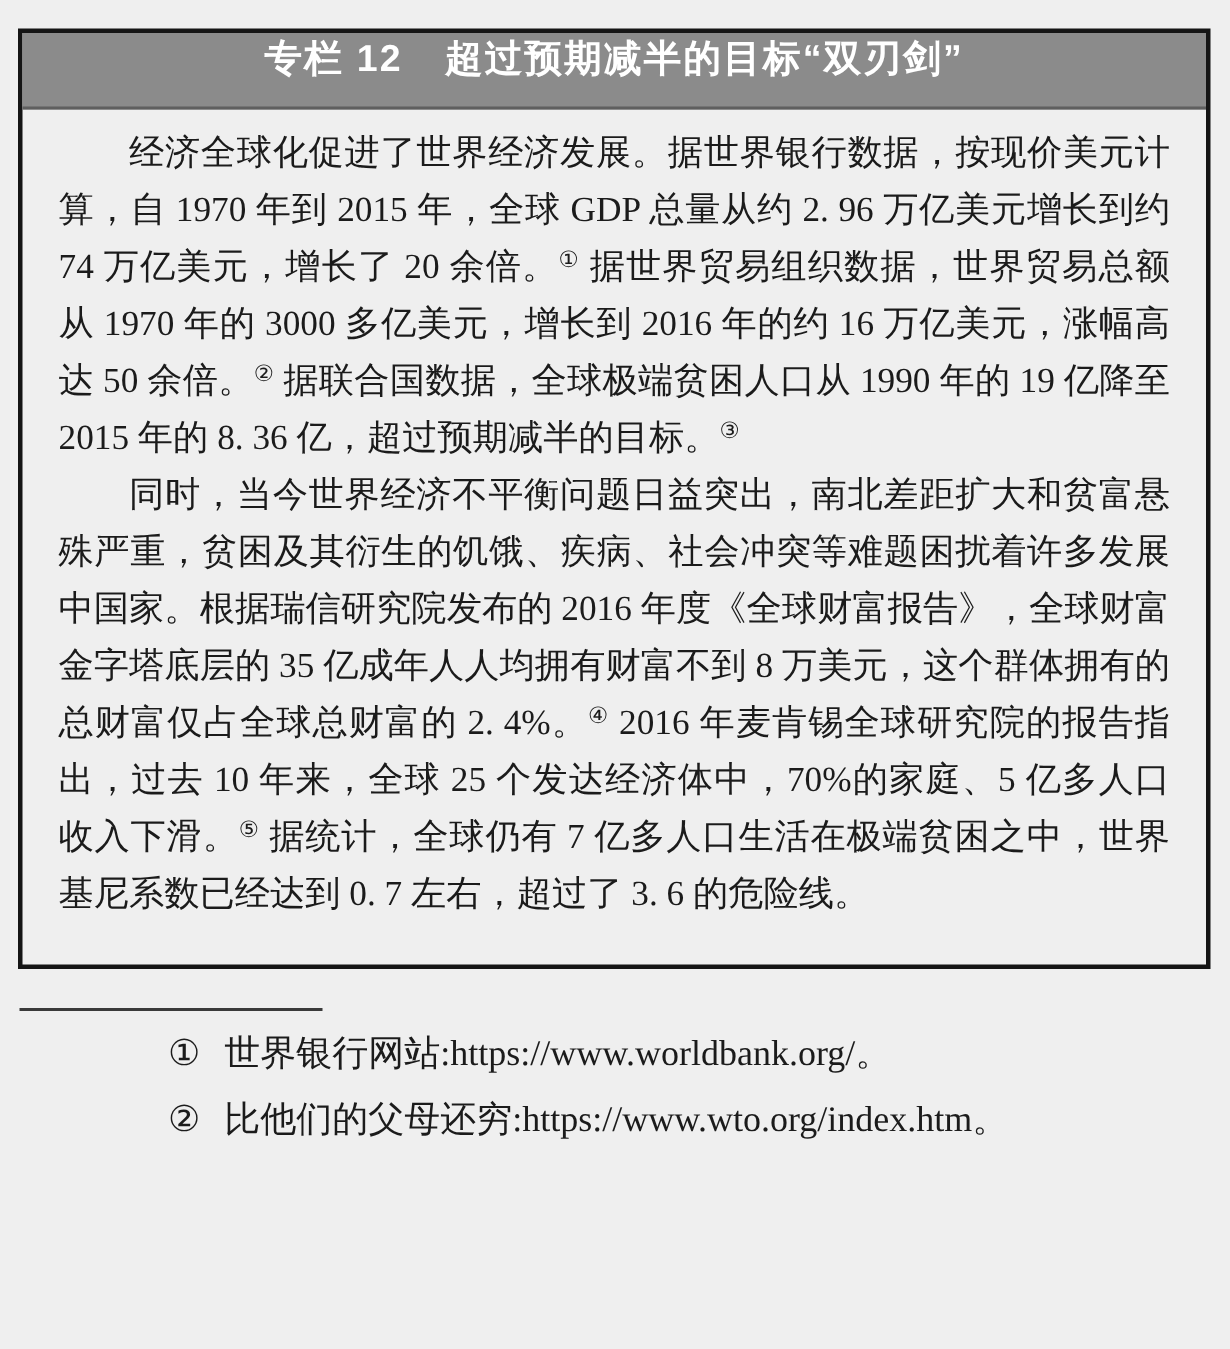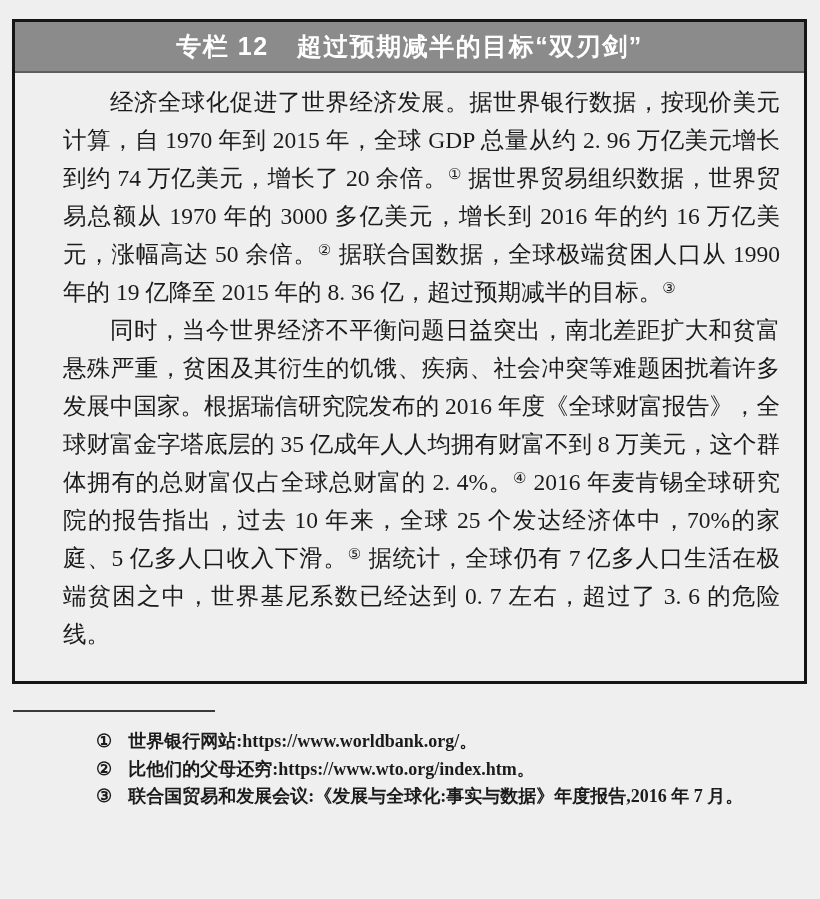--- a/index.html
+++ b/index.html
@@ -18,32 +18,30 @@
   .box {
     margin: 19px 13px 0 12px;
     border: 3px solid #151515;
     background: #efefef;
   }
   .box-header {
     height: 49px;
     background: #8b8b8b;
     border-bottom: 2px solid #5f5f5f;
     display: flex;
-    align-items: center;
     justify-content: center;
     font-family: "Liberation Sans", sans-serif;
     font-weight: bold;
     font-size: 25px;
     color: #ffffff;
     letter-spacing: 1.5px;
   }
   .box-header .hgap { display: inline-block; width: 28px; }
   .box-body {
     padding: 10px 24px 28px 24px;
-    margin-left: 24px;
   }
   .box-body p {
     margin: 0;
     font-size: 23.5px;
     line-height: 38px;
     color: #1b1b1b;
     text-align: justify;
     text-indent: 2em;
   }
   .fnref {
@@ -57,27 +55,26 @@
   .fn-sep {
     margin: 26px 0 0 13px;
     width: 202px;
     height: 0;
     border-top: 2px solid #3a3a3a;
   }
   .footnotes {
     margin: 16px 10px 0 10px;
   }
   .footnotes .fn {
-    margin: 0;
-    font-size: 18px;
+    margin: 16px;
+    font-size: 24px;
     line-height: 27.5px;
     color: #1b1b1b;
     text-align: justify;
     text-indent: 86px;
-    font-weight: bold;
   }
   .footnotes .fn .marker { margin-right: 16px; }
 </style>
 </head>
 <body>
 
 <div class="page">
 
   <div class="box">
     <div class="box-header">
@@ -89,16 +86,15 @@
         <p><span>经济全球化促进了世界经济发展。据世界银行数据，按现价美元计算，自 1970 年到 2015 年，全球 GDP 总量从约 2. 96 万亿美元增长到约 74 万亿美元，增长了 20 余倍。</span><span class="fnref">①</span><span> 据世界贸易组织数据，世界贸易总额从 1970 年的 3000 多亿美元，增长到 2016 年的约 16 万亿美元，涨幅高达 50 余倍。</span><span class="fnref">②</span><span> 据联合国数据，全球极端贫困人口从 1990 年的 19 亿降至 2015 年的 8. 36 亿，超过预期减半的目标。</span><span class="fnref">③</span></p>
         <p><span>同时，当今世界经济不平衡问题日益突出，南北差距扩大和贫富悬殊严重，贫困及其衍生的饥饿、疾病、社会冲突等难题困扰着许多发展中国家。根据瑞信研究院发布的 2016 年度《全球财富报告》，全球财富金字塔底层的 35 亿成年人人均拥有财富不到 8 万美元，这个群体拥有的总财富仅占全球总财富的 2. 4%。</span><span class="fnref">④</span><span> 2016 年麦肯锡全球研究院的报告指出，过去 10 年来，全球 25 个发达经济体中，70%的家庭、5 亿多人口收入下滑。</span><span class="fnref">⑤</span><span> 据统计，全球仍有 7 亿多人口生活在极端贫困之中，世界基尼系数已经达到 0. 7 左右，超过了 3. 6 的危险线。</span></p>
       </div>
   </div>
 
   <div class="fn-sep"></div>
 
   <div class="footnotes" id="footnotes">
       <p class="fn"><span class="marker">①</span><span>世界银行网站:https://www.worldbank.org/。</span></p>
       <p class="fn"><span class="marker">②</span><span>比他们的父母还穷:https://www.wto.org/index.htm。</span></p>
-      <p class="fn"><span class="marker">③</span><span>联合国贸易和发展会议:《发展与全球化:事实与数据》年度报告,2016 年 7 月。</span></p>
     </div>
 
 </div>
 
 </body></html>

